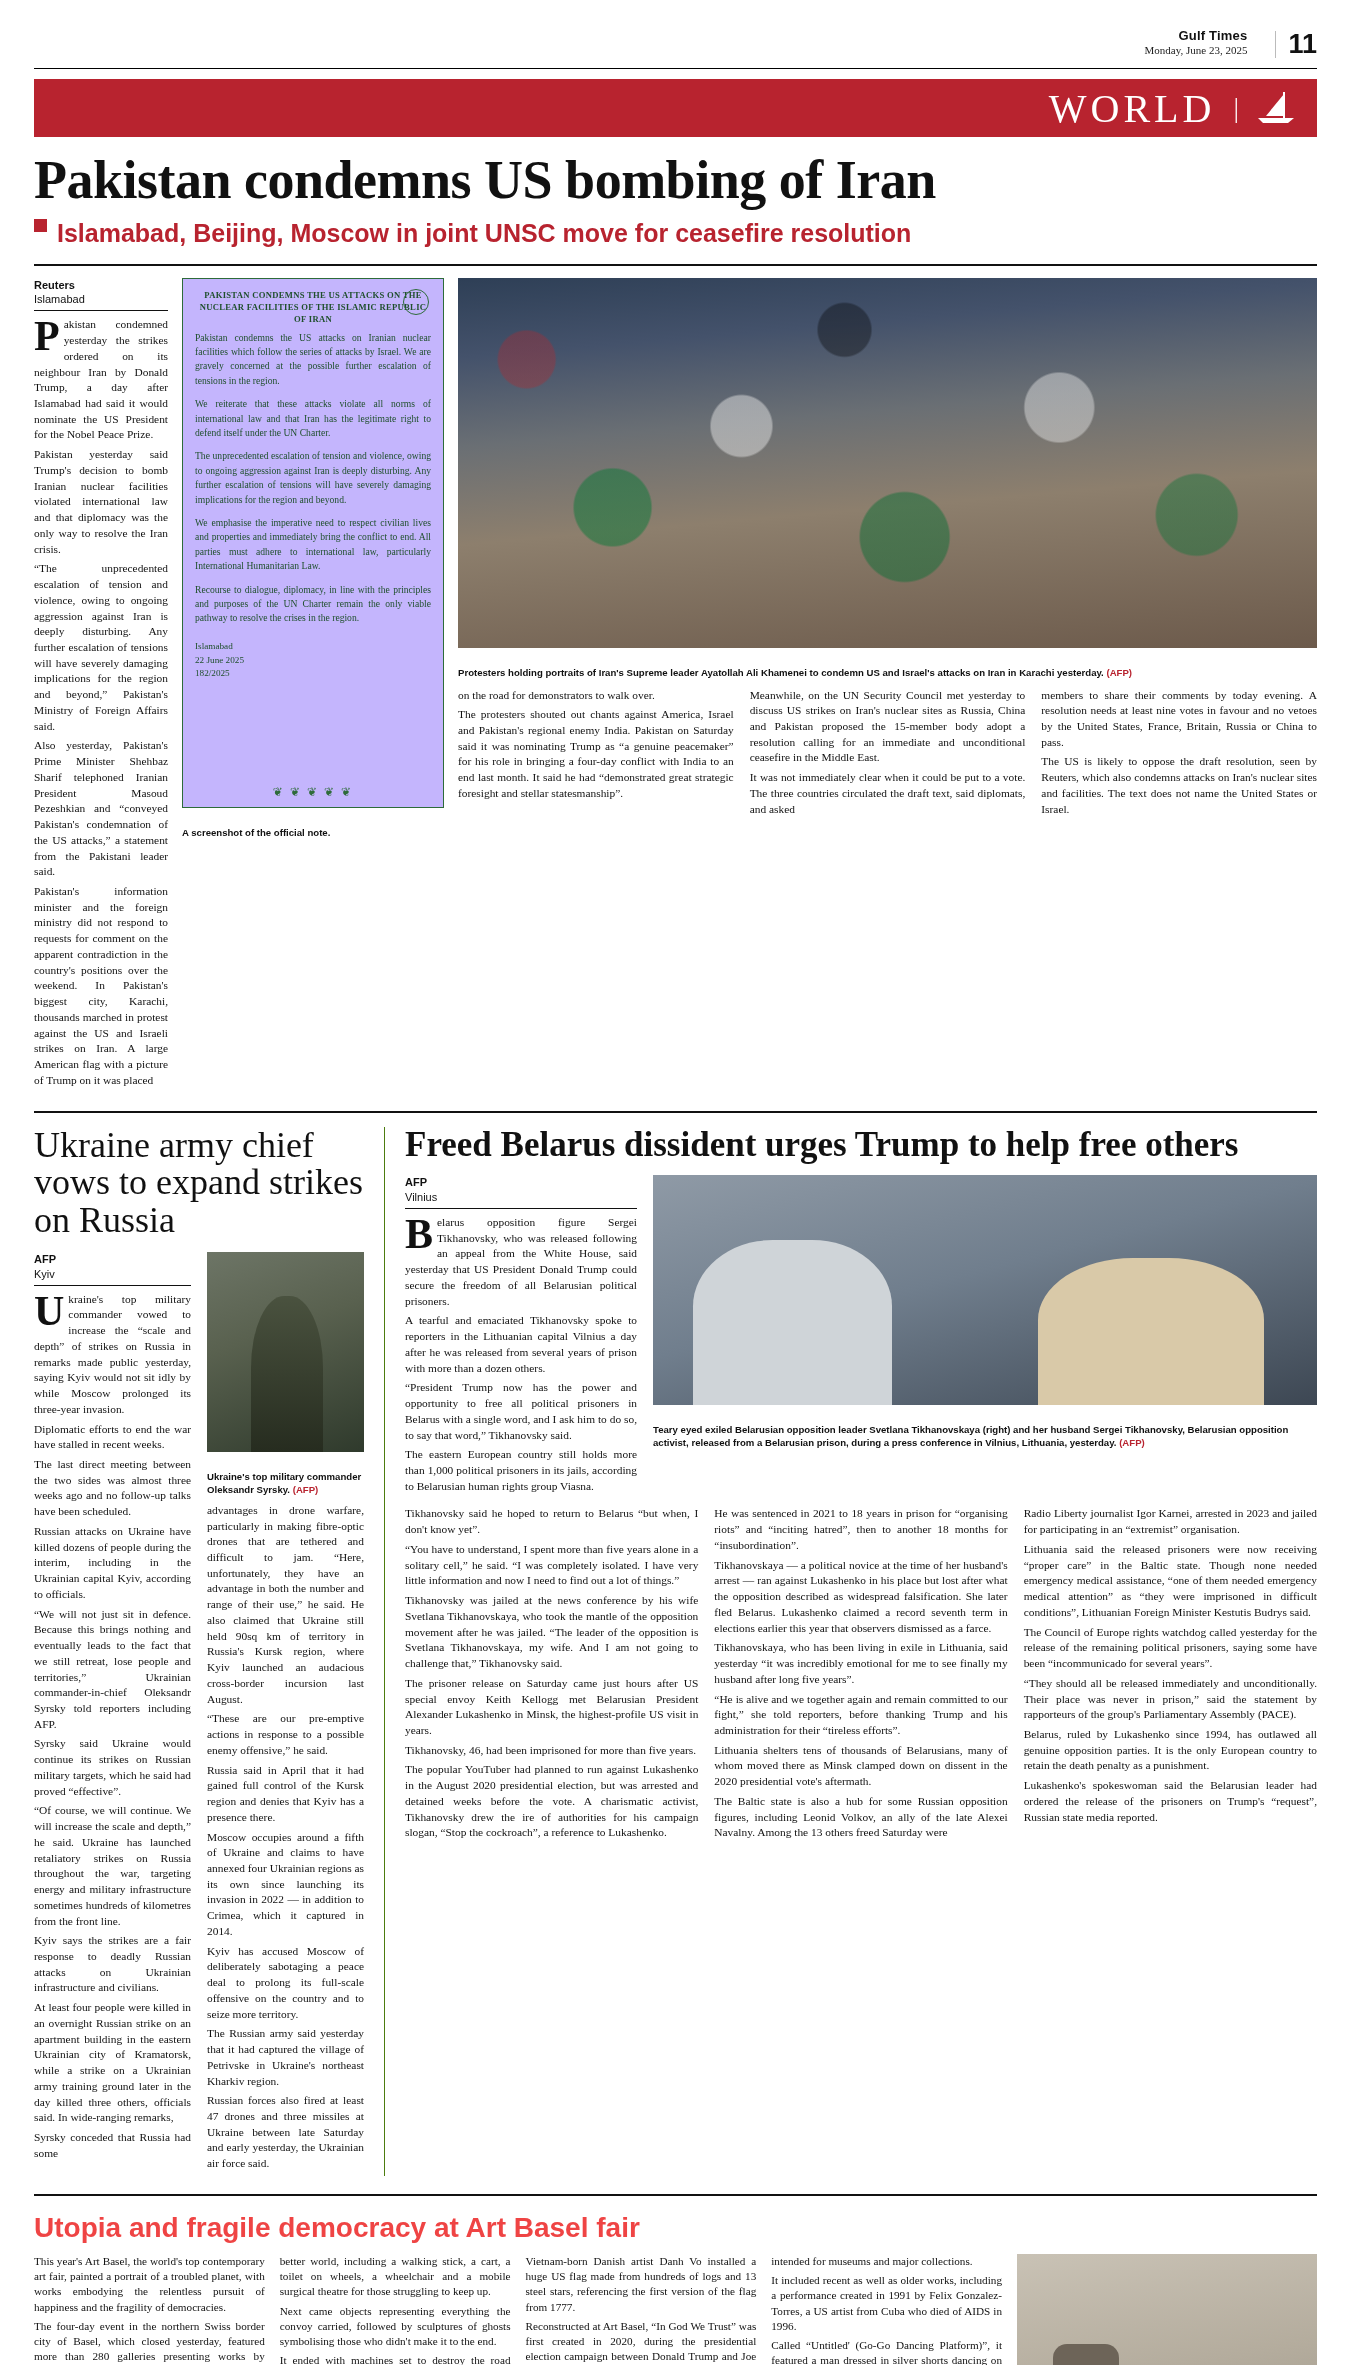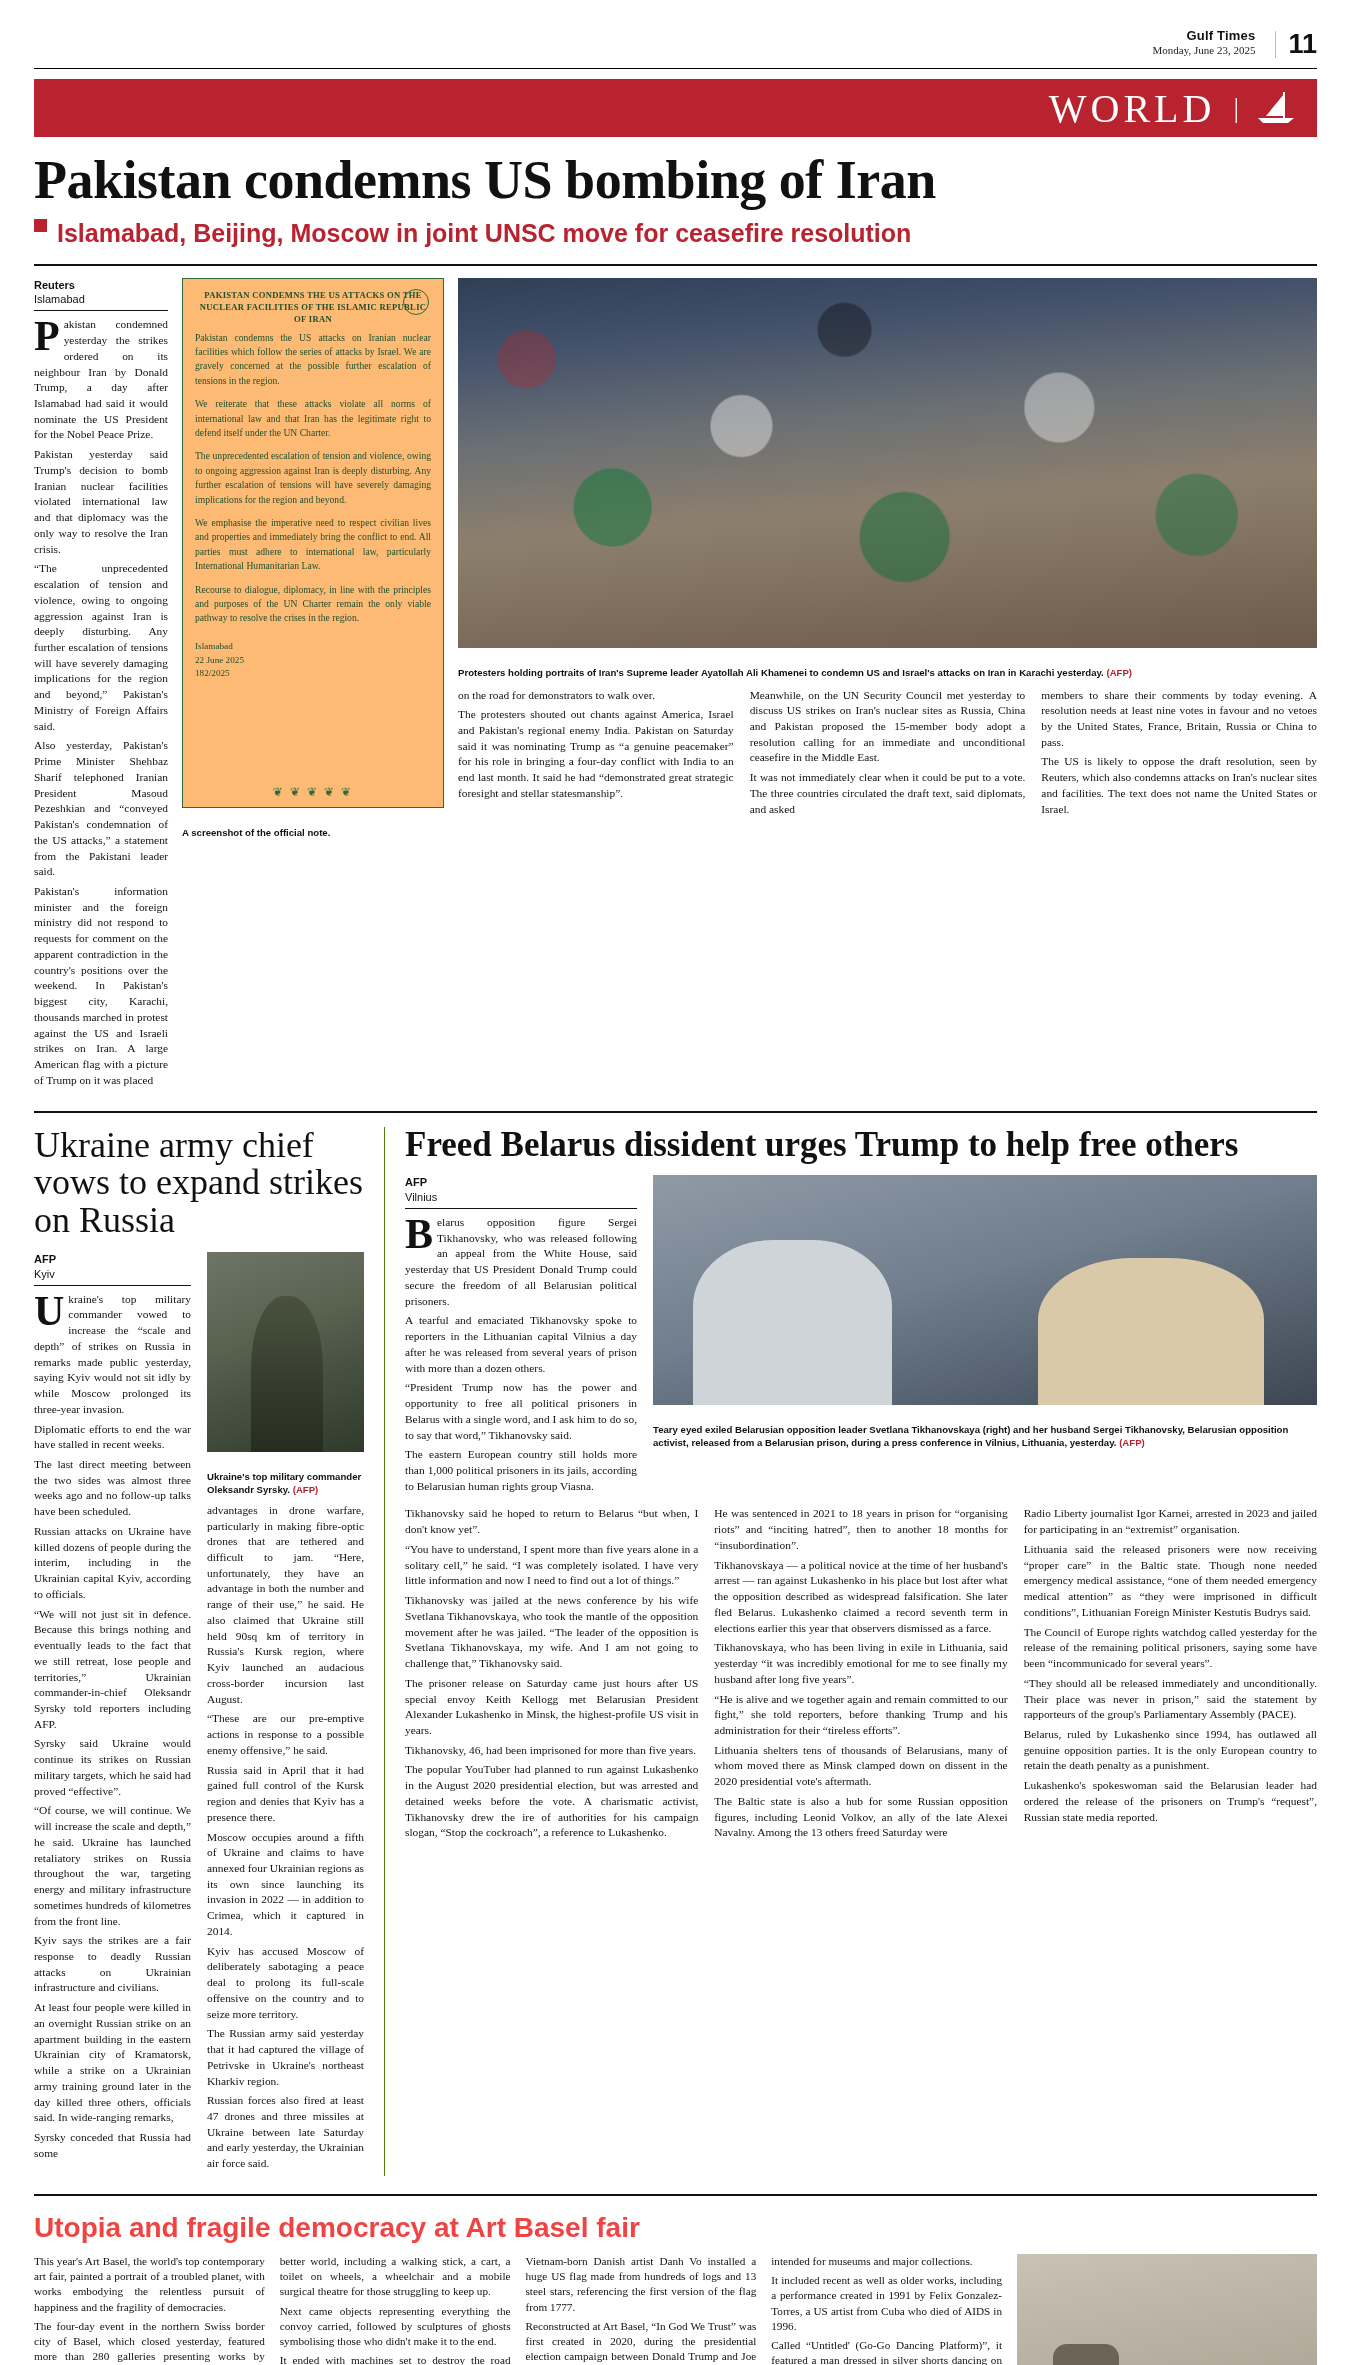--- a/index.html
+++ b/index.html
@@ -6,21 +6,21 @@
   html, body { margin:0; padding:0; }
   body {
     width:1351px;
     background:#ffffff;
     font-family:"Liberation Serif", serif;
     color:#111;
   }
   .page { width:1351px; min-height:2365px; padding:0 34px 20px 34px; position:relative; }
 
   
-  .masthead-top { display:flex; align-items:flex-end; justify-content:flex-end; gap:14px; padding:28px 0 6px 0; }
+  .masthead-top { display:flex; align-items:flex-end; justify-content:flex-end; gap:22px; padding:28px 0 6px 0; }
   .mh-paper { font-family:"Liberation Sans", sans-serif; font-weight:bold; font-size:13px; letter-spacing:.2px; text-align:right; line-height:1.25; }
   .mh-date  { font-family:Liberation Serif, serif; font-size:11px; color:#222; text-align:right; line-height:1.25; }
   .mh-page  { font-family:"Liberation Sans", sans-serif; font-weight:bold; font-size:27px; line-height:1; padding-left:12px; border-left:1px solid #bbb; margin-left:6px; }
   .rule-top { border-top:1px solid #000; margin-top:4px; }
 
   .section-bar { background:#b8232f; height:58px; margin-top:10px; display:flex; align-items:center; justify-content:flex-end; padding-right:18px; }
   .section-bar .sec-title { color:#fff; font-family:"Liberation Serif", serif; font-size:40px; letter-spacing:4px; font-weight:400;margin-left:31px; }
   .section-bar .sec-sep { color:#fff; font-size:28px; margin:0 14px 0 18px; opacity:.9; }
   .section-bar .sec-logo { width:46px; height:40px; display:flex; align-items:center; justify-content:center; }
 
@@ -35,21 +35,21 @@
   .top-story { display:grid; grid-template-columns:134px 262px auto; gap:14px; margin-top:12px; }
   .byline { font-family:"Liberation Sans", sans-serif; font-size:11px; font-weight:bold; line-height:1.35; border-bottom:1px solid #111; padding-bottom:3px; margin-bottom:6px;}
   .byline .city { font-weight:normal; display:block; }
   .col-text { font-size:11.4px; line-height:1.38; text-align:justify; hyphens:auto; }
   .col-text p { margin:0 0 4px 0; }
   .dropcap::first-letter {
     float:left; font-size:42px; line-height:34px; padding:2px 4px 0 0; font-weight:bold;
   }
 
   
-  .note-card { border:1px solid #2e6b3a; background:#fdba74; padding:10px 12px; font-size:9.6px; line-height:1.5; color:#1f4f2c; height:530px; position:relative; }
+  .note-card { border:1px solid #2e6b3a; background:#c4b5fd; padding:10px 12px; font-size:9.6px; line-height:1.5; color:#1f4f2c; height:530px; position:relative; }
   .note-card .note-title { text-align:center; font-weight:bold; font-size:8.6px; letter-spacing:.3px; line-height:1.4; margin-bottom:6px; }
   .note-card .seal { position:absolute; right:14px; top:10px; width:26px; height:26px; border-radius:50%; border:1.5px solid #2e6b3a; }
   .note-card p { margin:0 0 9px 0; text-align:justify; }
   .note-card .sig { margin-top:14px; font-size:9.2px; }
   .note-card .deco { position:absolute; left:0; right:0; bottom:6px; text-align:center; color:#2e6b3a; font-size:12px; letter-spacing:2px; }
   .caption { font-family:"Liberation Sans", sans-serif; font-size:9.6px; font-weight:bold; margin-top:19px; line-height:1.35; }
   .caption .src { color:#b8232f; }
 
   
   .photo { position:relative; overflow:hidden; }

